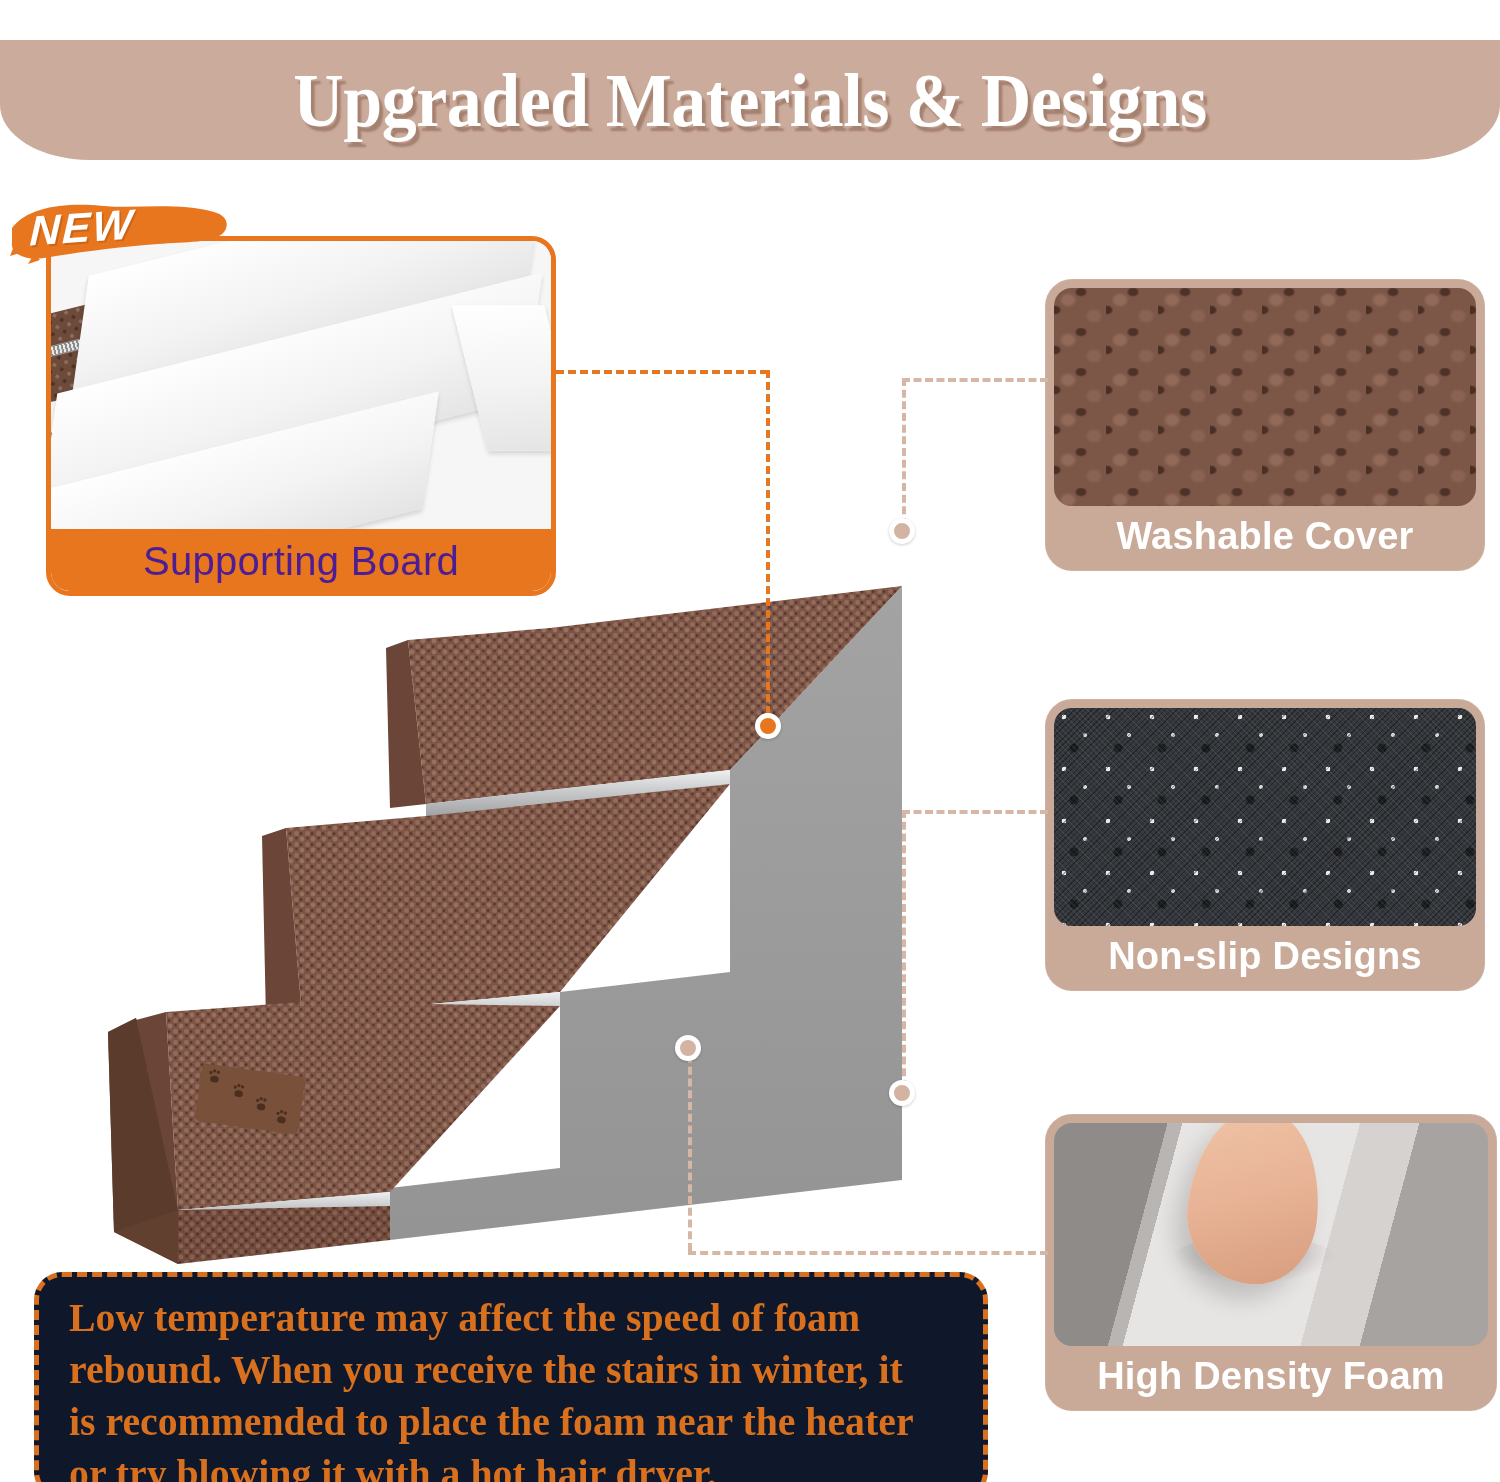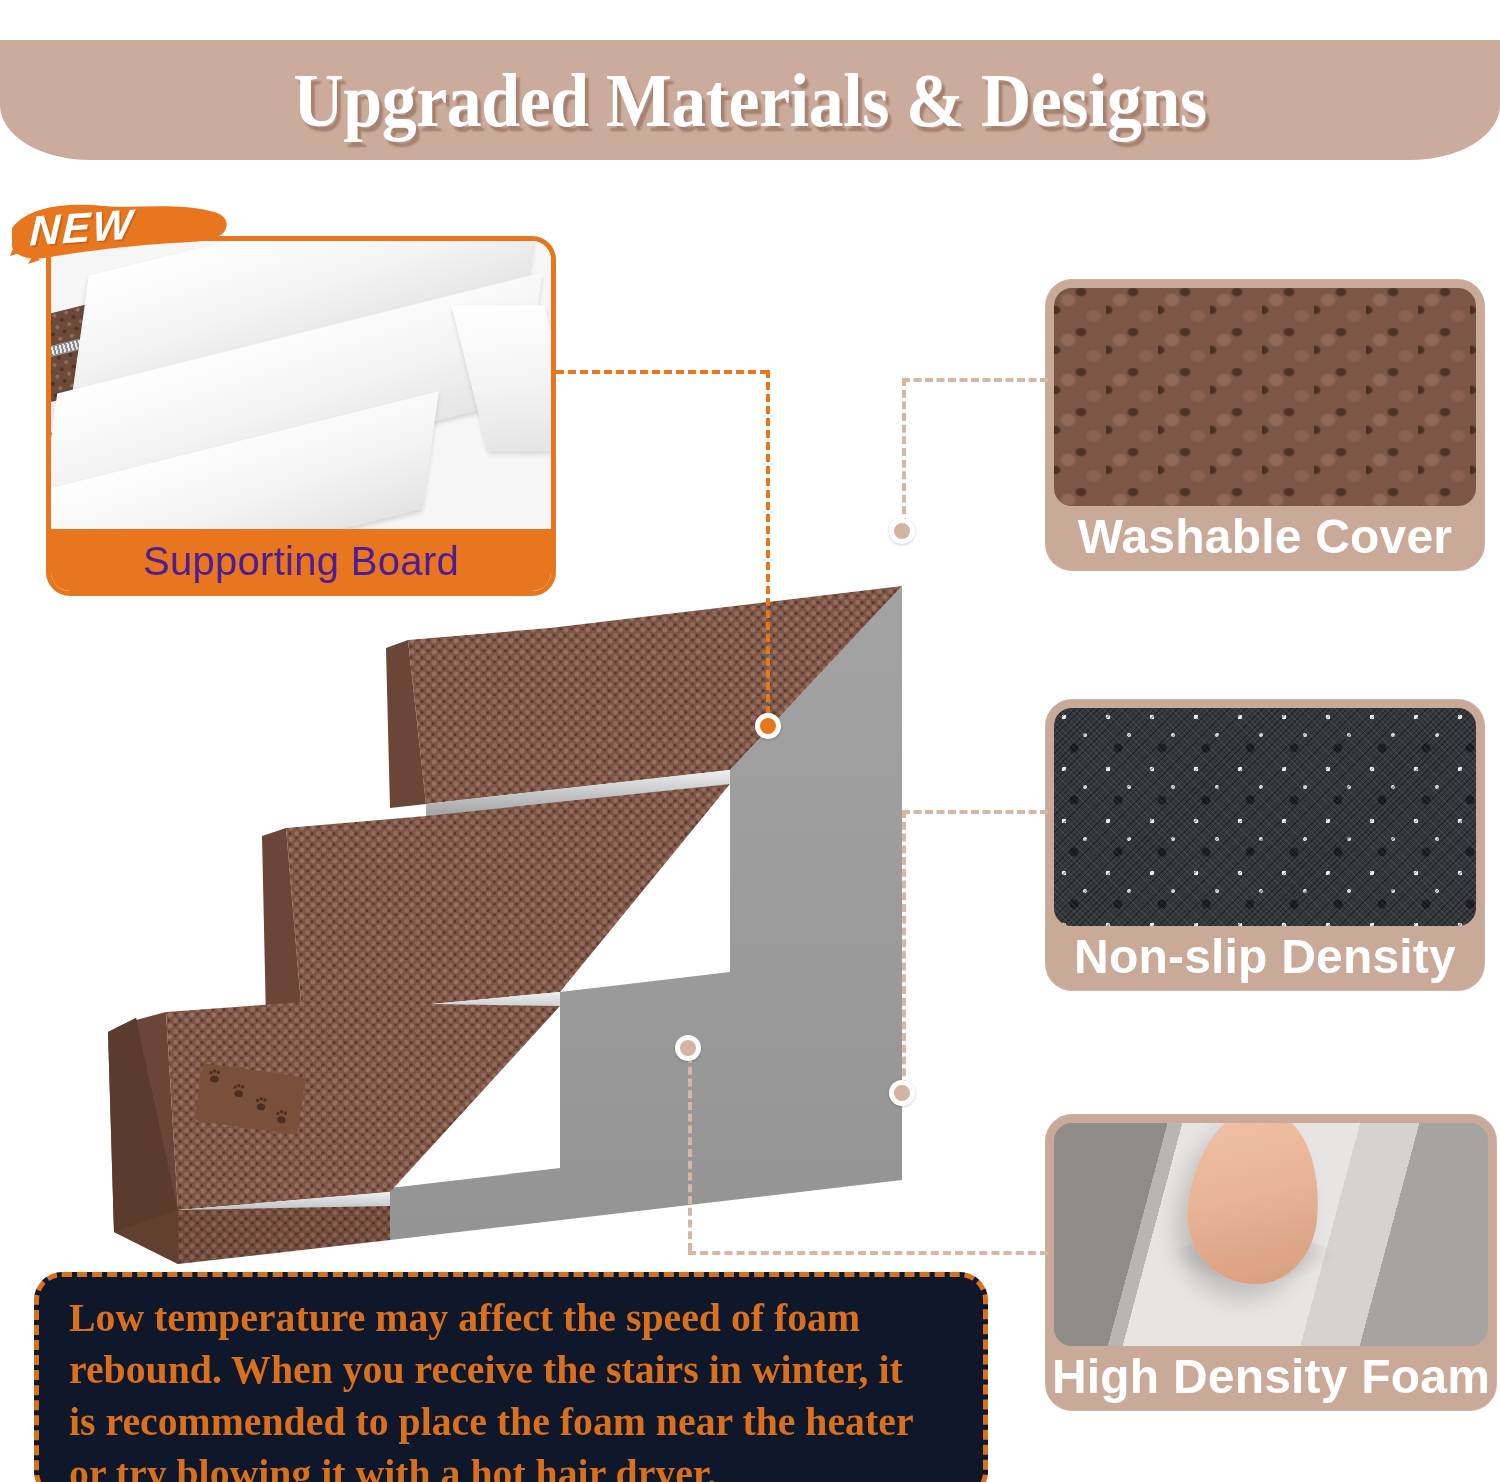--- a/index.html
+++ b/index.html
@@ -91,21 +91,21 @@
     position:absolute;left:1046px;width:438px;
     border-radius:26px;
     background:#c9a998;
     overflow:hidden;
     box-shadow:0 0 0 1px rgba(201,169,152,.9);
   }
   .fcard .photo{position:absolute;left:8px;right:8px;top:8px;height:calc(100% - 72px);border-radius:18px;overflow:hidden;}
   .fcard .cap{
     position:absolute;left:0;right:0;bottom:0;height:68px;
     display:flex;align-items:center;justify-content:center;
-    color:#fff;font-size:48px;font-weight:bold;letter-spacing:.2px;
+    color:#fff;font-size:38px;font-weight:bold;letter-spacing:.2px;
   }
   #card-washable{top:240px;height:290px;}
   #card-nonslip{top:660px;height:290px;}
   #card-foam{top:1075px;height:295px;padding-left:12px;}
 
   
   .tex-cover{
     width:100%;height:100%;
     background-color:#7c5647;
     background-image:
@@ -224,21 +224,21 @@
     <div class="photo">
         <div class="tex-cover"></div>
       </div>
     <div class="cap">Washable Cover</div>
   </div>
 
   <div class="fcard" id="card-nonslip">
     <div class="photo">
         <div class="tex-nonslip"></div>
       </div>
-    <div class="cap">Non-slip Density</div>
+    <div class="cap">Non-slip Designs</div>
   </div>
 
   <div class="fcard" id="card-foam">
     <div class="photo">
       <div class="tex-foam">
         <div class="foam-dent"></div>
         <div class="foam-hand"></div>
       </div>
     </div>
     <div class="cap">High Density Foam</div>

